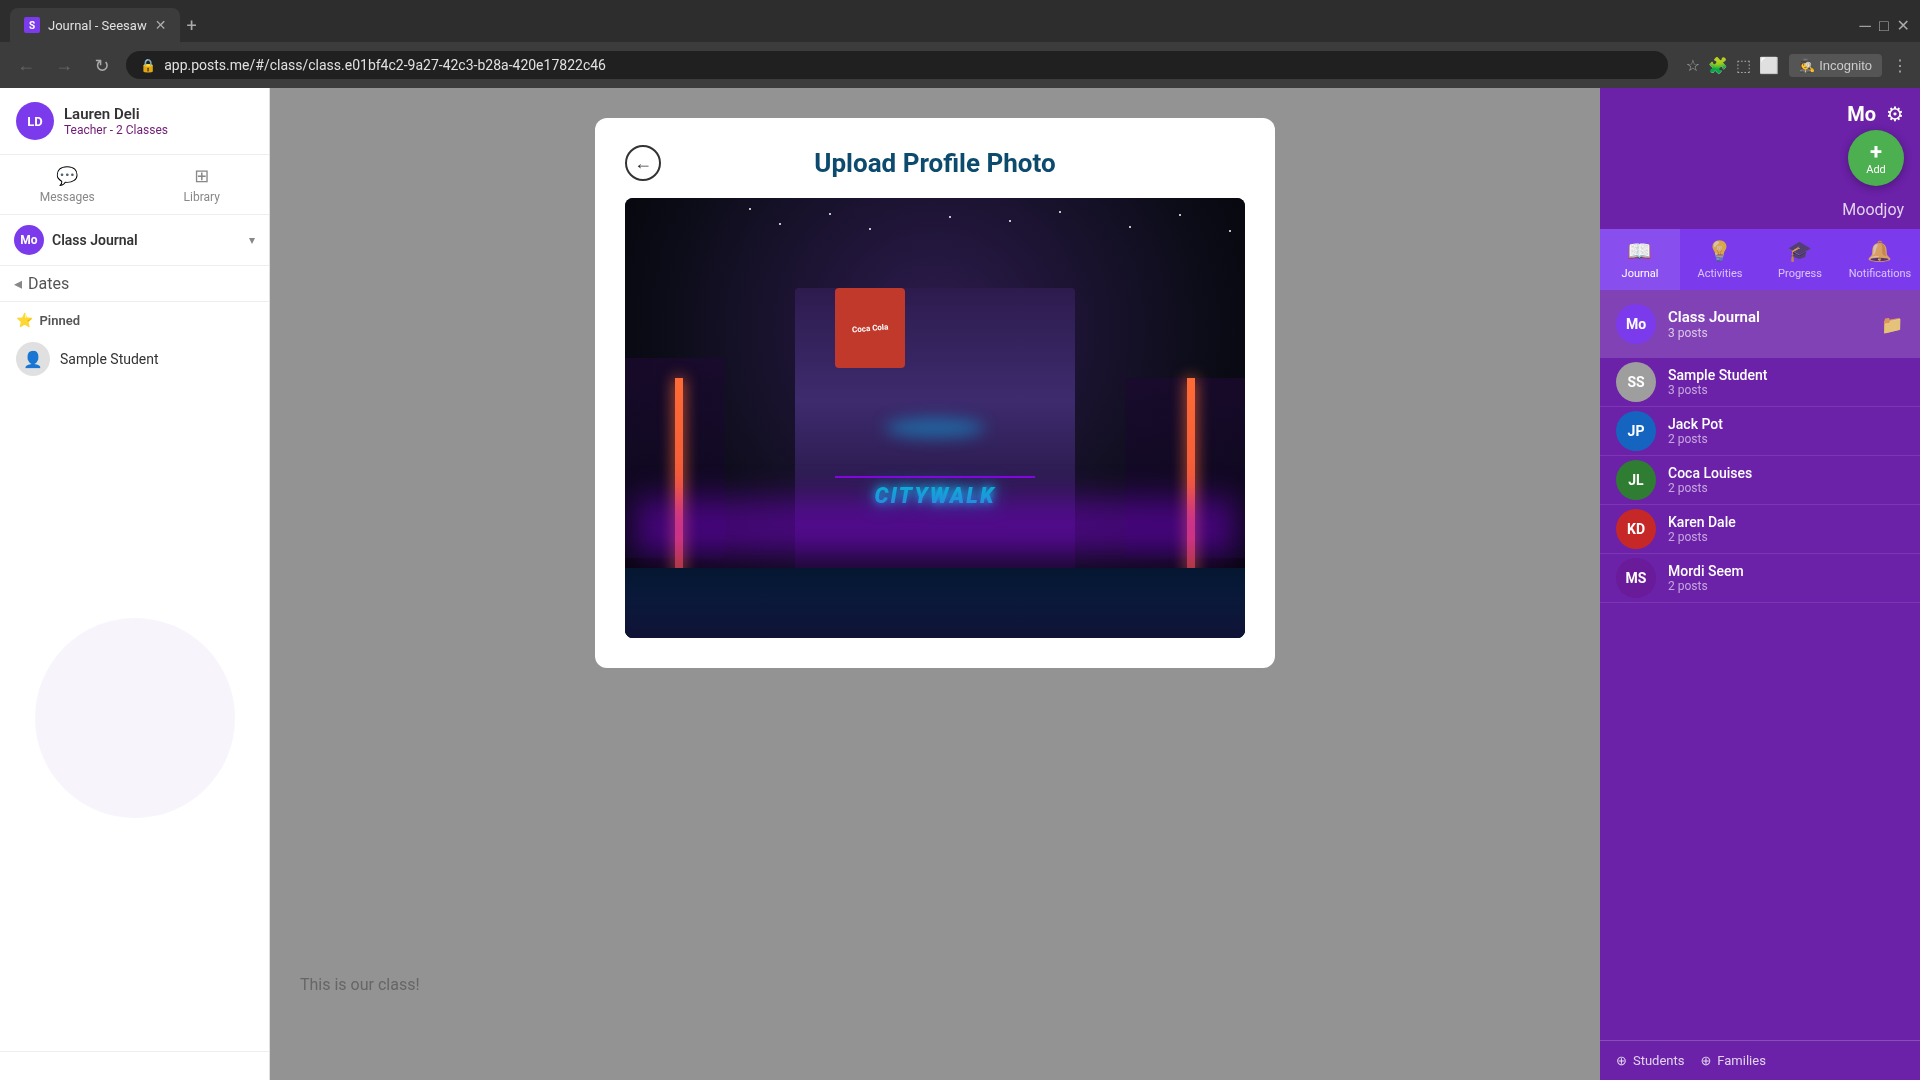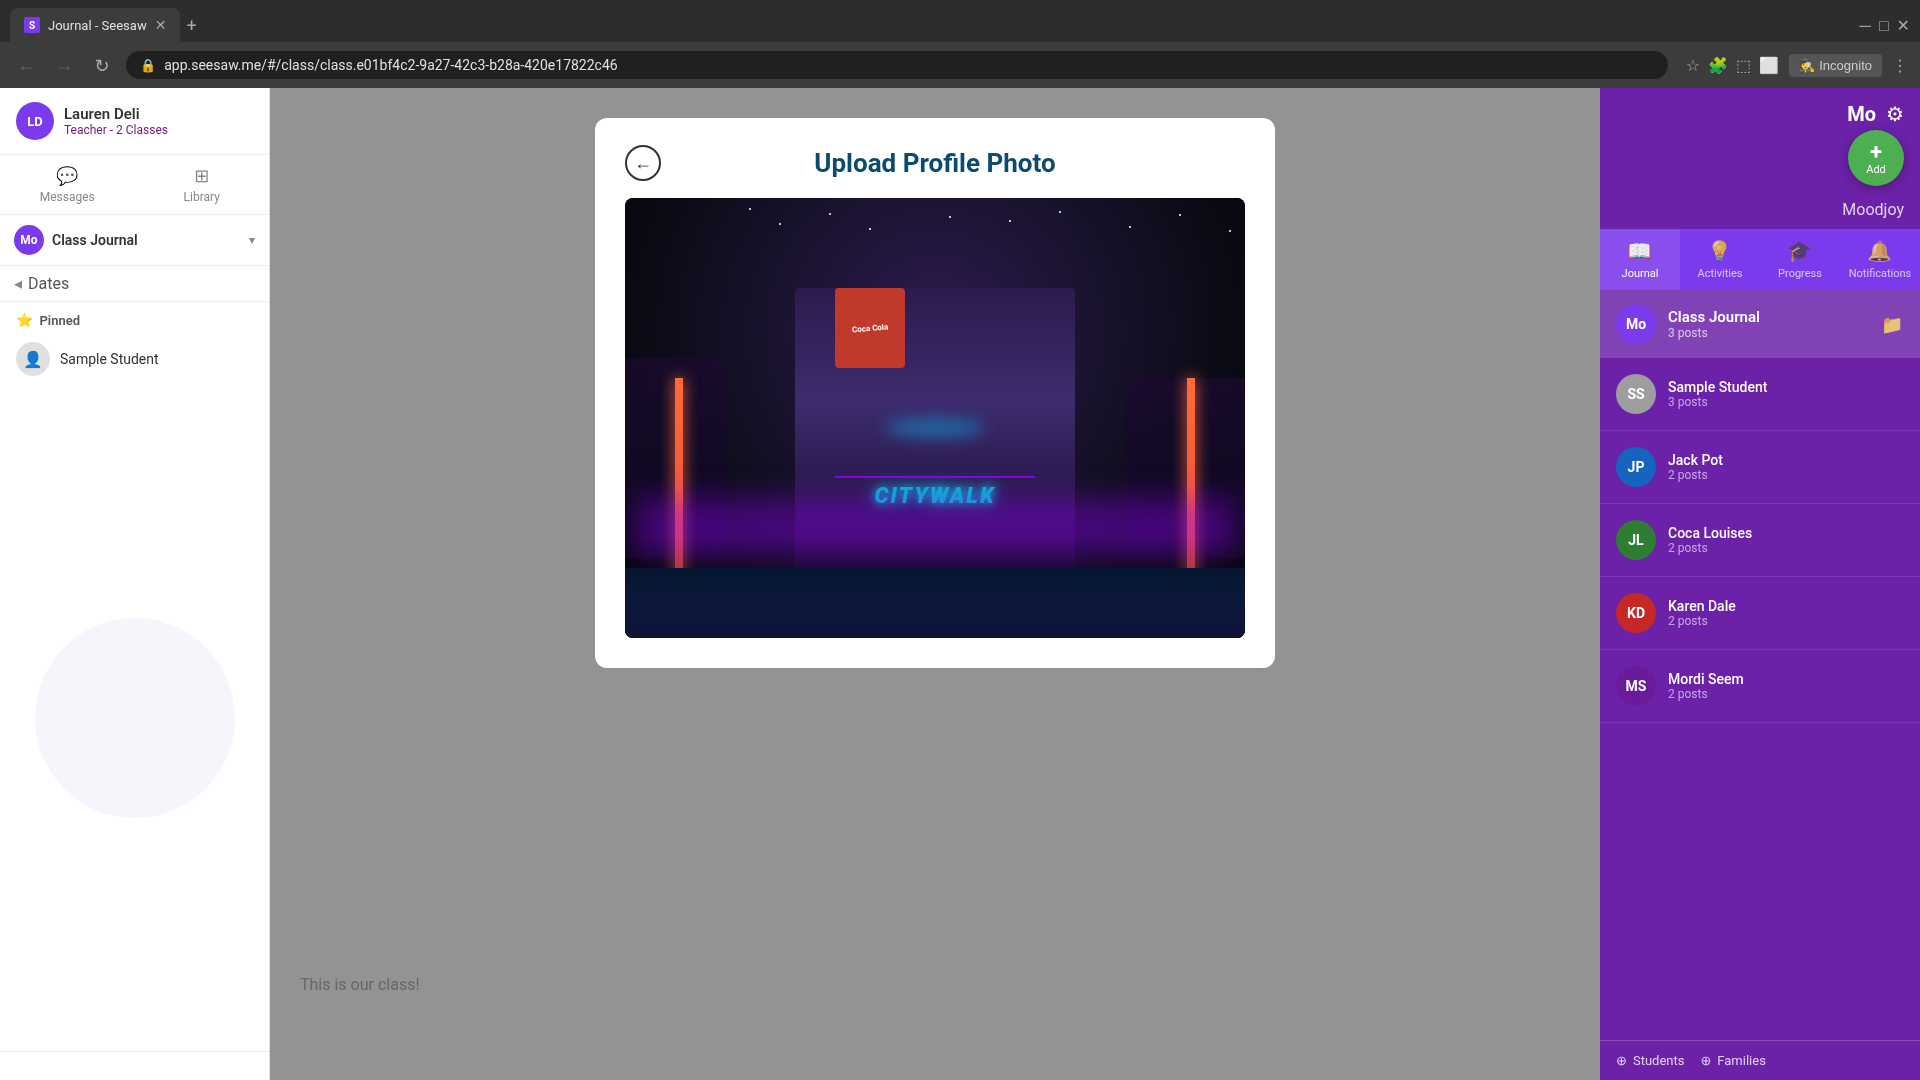--- a/index.html
+++ b/index.html
@@ -76,21 +76,21 @@
     .right-nav-tab.active { color: white; background: rgba(255,255,255,0.1); }
     .right-nav-tab-icon { font-size: 20px; }
 
     .class-journal-item { display: flex; align-items: center; padding: 14px 16px; background: rgba(255,255,255,0.15); margin: 0; cursor: pointer; gap: 12px; }
     .cj-avatar { width: 40px; height: 40px; border-radius: 50%; background: #7c3aed; display: flex; align-items: center; justify-content: center; color: white; font-weight: bold; font-size: 14px; flex-shrink: 0; }
     .cj-info .cj-name { color: white; font-weight: 600; font-size: 15px; }
     .cj-info .cj-posts { color: rgba(255,255,255,0.7); font-size: 12px; }
     .cj-icon { margin-left: auto; color: rgba(255,255,255,0.8); font-size: 18px; }
 
     .student-list { flex: 1; overflow-y: auto; }
-    .student-list-item { display: flex; align-items: center; padding: 16px 16px; gap: 12px; cursor: pointer; border-bottom: 1px solid rgba(255,255,255,0.1); }
+    .student-list-item { display: flex; align-items: center; padding: 4px 16px; gap: 12px; cursor: pointer; border-bottom: 1px solid rgba(255,255,255,0.1); }
     .sl-avatar { width: 40px; height: 40px; border-radius: 50%; display: flex; align-items: center; justify-content: center; color: white; font-weight: bold; font-size: 14px; flex-shrink: 0; }
     .sl-avatar.grey { background: #9e9e9e; }
     .sl-avatar.jp { background: #1565c0; }
     .sl-avatar.jl { background: #2e7d32; }
     .sl-avatar.kd { background: #c62828; }
     .sl-avatar.ms { background: #6a1b9a; }
     .sl-info .sl-name { color: white; font-weight: 500; font-size: 14px; }
     .sl-info .sl-posts { color: rgba(255,255,255,0.6); font-size: 12px; }
 
     .right-footer { padding: 12px 16px; display: flex; gap: 16px; border-top: 1px solid rgba(255,255,255,0.2); }
@@ -137,21 +137,21 @@
       <span>□</span>
       <span>✕</span>
     </div>
   </div>
   <div class="browser-toolbar">
     <span class="nav-btn disabled">←</span>
     <span class="nav-btn disabled">→</span>
     <span class="nav-btn">↻</span>
     <div class="url-bar">
       <span class="lock-icon">🔒</span>
-      <span class="url-text">app.seesaw.me/#/class/class.e01bf4c2-9a27-42c3-b28a-420e17822c46</span>
+      <span class="url-text">app.posts.me/#/class/class.e01bf4c2-9a27-42c3-b28a-420e17822c46</span>
     </div>
     <div class="toolbar-icons">
       <span class="toolbar-icon">☆</span>
       <span class="toolbar-icon">🧩</span>
       <span class="toolbar-icon">⬚</span>
       <span class="toolbar-icon">⬜</span>
     </div>
     <button class="incognito-btn">
       <span>🕵</span>
       <span>Incognito</span>

